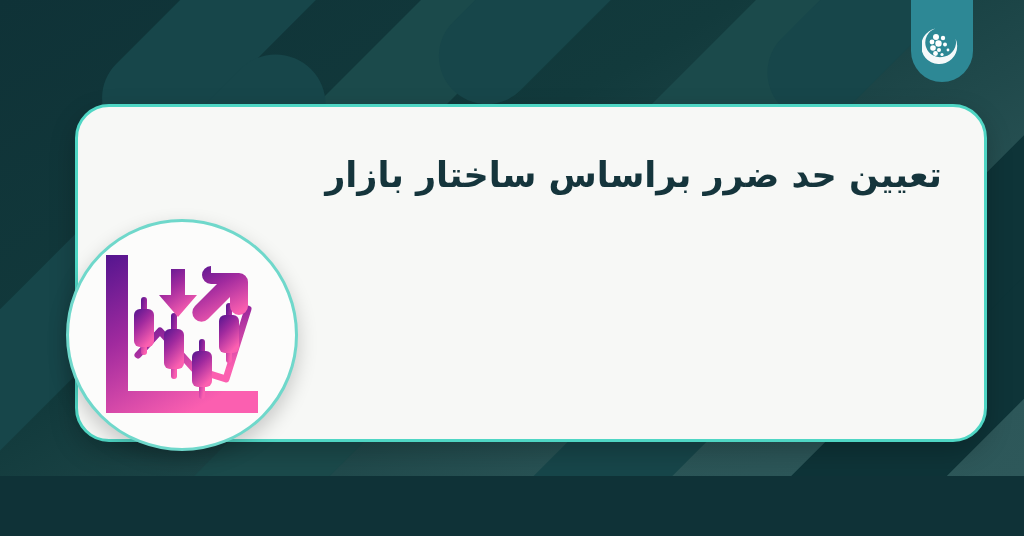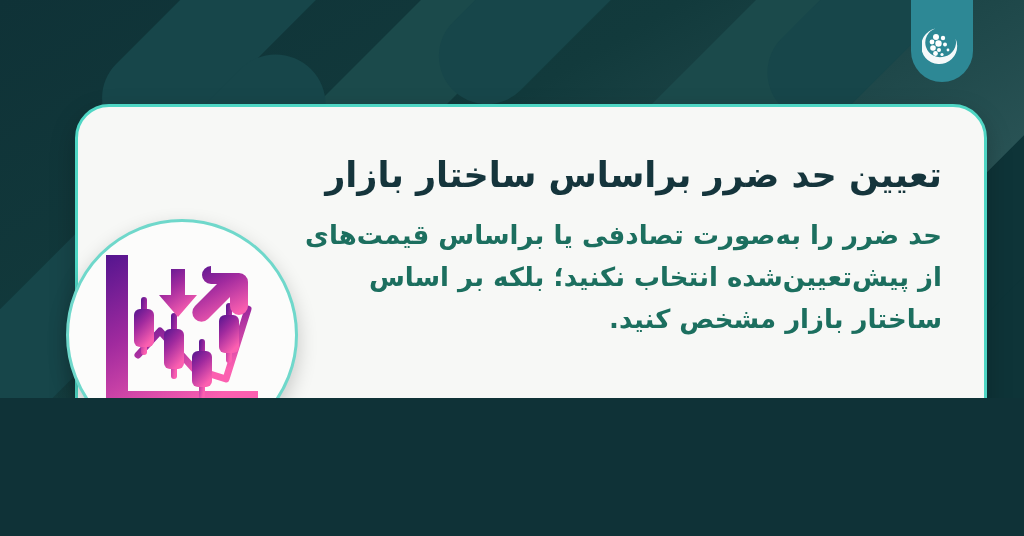--- a/index.html
+++ b/index.html
@@ -7,21 +7,21 @@
     padding: 0;
     background: #0f3237;
   }
   body {
     font-family: "DejaVu Sans", "Liberation Sans", sans-serif;
   }
 
   #slide {
     position: relative;
     width: 1024px;
-    height: 398px;
+    height: 476px;
     overflow: hidden;
     background: linear-gradient(150deg, #0f3237 0%, #123a3c 40%, #2b5557 78%, #2e585a 100%);
   }
 
   
   .stripes {
     position: absolute;
     inset: -40px -40px -40px -40px;
     overflow: hidden;
     pointer-events: none;
@@ -126,21 +126,20 @@
     <div class="stripe soft" style="width:540px;height:100px;left:-110px;top:250px;"></div>
     <div class="stripe" style="width:380px;height:96px;left:150px;top:430px;"></div>
     <div class="stripe soft" style="width:420px;height:98px;left:430px;top:470px;"></div>
     <div class="stripe dark" style="width:520px;height:110px;left:690px;top:420px;"></div>
     <div class="stripe dark" style="width:300px;height:100px;left:880px;top:230px;"></div>
   </div>
 
   <div class="card">
     <div class="card-text">
       <h1 class="card-title">تعیین حد ضرر براساس ساختار بازار</h1>
-      <p class="card-body">حد ضرر را به‌صورت تصادفی یا براساس قیمت‌های از پیش‌تعیین‌شده انتخاب نکنید؛ بلکه بر اساس ساختار بازار مشخص کنید.</p>
     </div>
   </div>
 
   <div class="icon-badge">
     <span>
       <svg width="168" height="168" viewBox="0 0 168 168" aria-hidden="true">
         <defs>
           <linearGradient id="gp" x1="0" y1="0" x2="0.55" y2="1">
             <stop offset="0%" stop-color="#54158f"></stop>
             <stop offset="45%" stop-color="#a02a9e"></stop>

